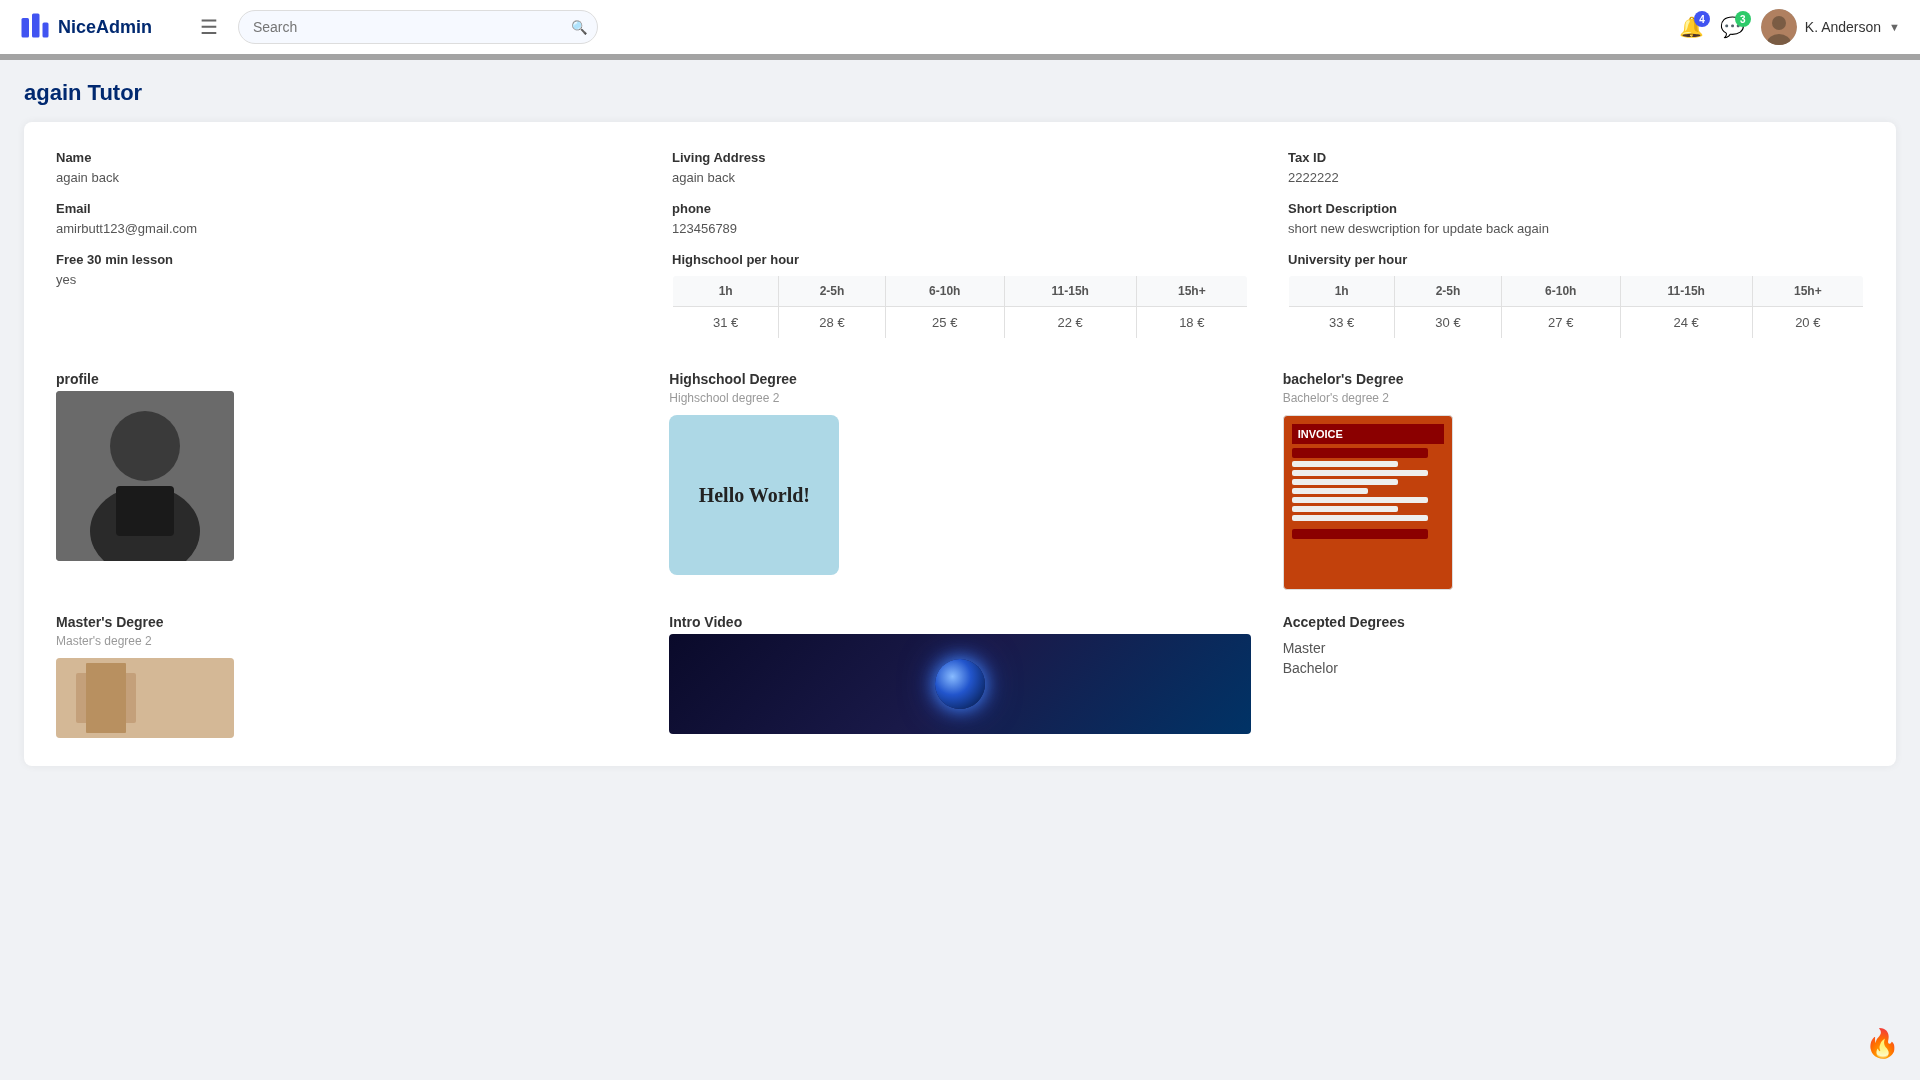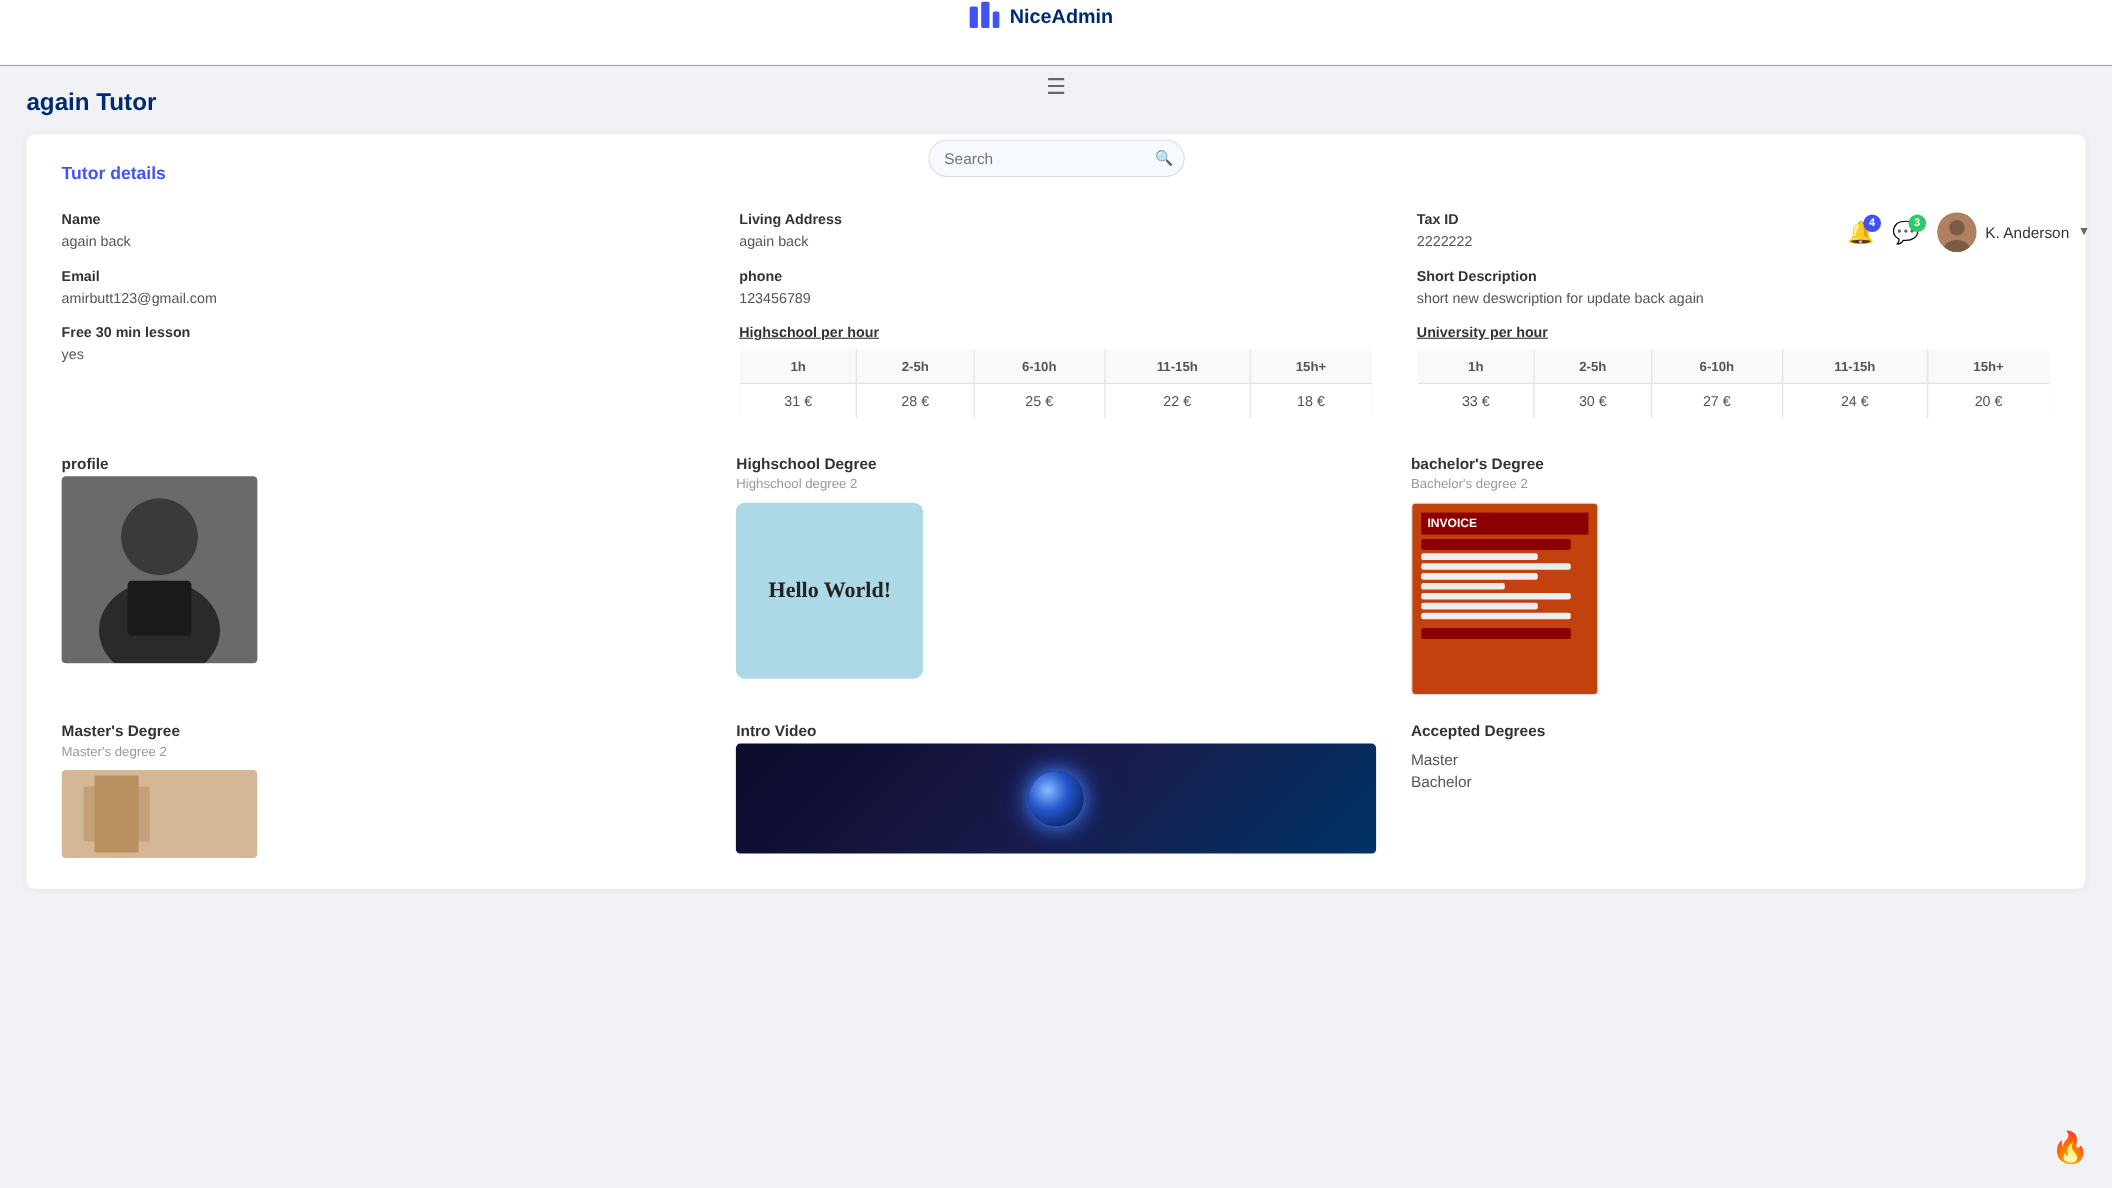--- a/index.html
+++ b/index.html
@@ -1,30 +1,29 @@
 <!DOCTYPE html>
 <html><head>
   <meta charset="utf-8">
   <style>
     * { box-sizing: border-box; margin: 0; padding: 0; }
     body { font-family: 'Segoe UI', Arial, sans-serif; background: #f0f2f5; color: #333; font-size: 14px; }
 
     
     .header {
       background: #fff;
-      border-bottom: 1px solid #a3a3a3;
+      border-bottom: 6px solid #a3a3a3;
       height: 60px;
       display: flex;
       align-items: center;
       padding: 0 20px;
-      gap: 32px;
+      gap: 16px;
       position: sticky;
       top: 0;
       z-index: 100;
-      flex-direction: column;
     }
     .logo {
       display: flex;
       align-items: center;
       gap: 8px;
       font-weight: 700;
       font-size: 18px;
       color: #012970;
       text-decoration: none;
       min-width: 160px;
@@ -160,21 +159,20 @@
       color: #555;
     }
 
     
     .pricing-section { margin-top: 0; }
     .pricing-label {
       font-size: 13px;
       font-weight: 600;
       color: #333;
       margin-bottom: 8px;
-      text-decoration: underline;
     }
     .pricing-table {
       border: 1px solid #e0e0e0;
       border-radius: 4px;
       overflow: hidden;
       width: 100%;
       border-collapse: collapse;
     }
     .pricing-table th {
       background: #f8f9fa;
@@ -357,21 +355,20 @@
       <span class="user-name">K. Anderson</span>
       <span class="chevron-down">▼</span>
     </div>
   </div>
 </header>
 
 <div class="page-content">
   <h1 class="page-title">again Tutor</h1>
 
   <div class="card">
-    <div class="card-title">Tutor details</div>
 
     <div class="details-grid">
 
       <div>
         <div class="detail-field">
           <label>Name</label>
           <span class="value">again back</span>
         </div>
         <br>
         <div class="detail-field">

